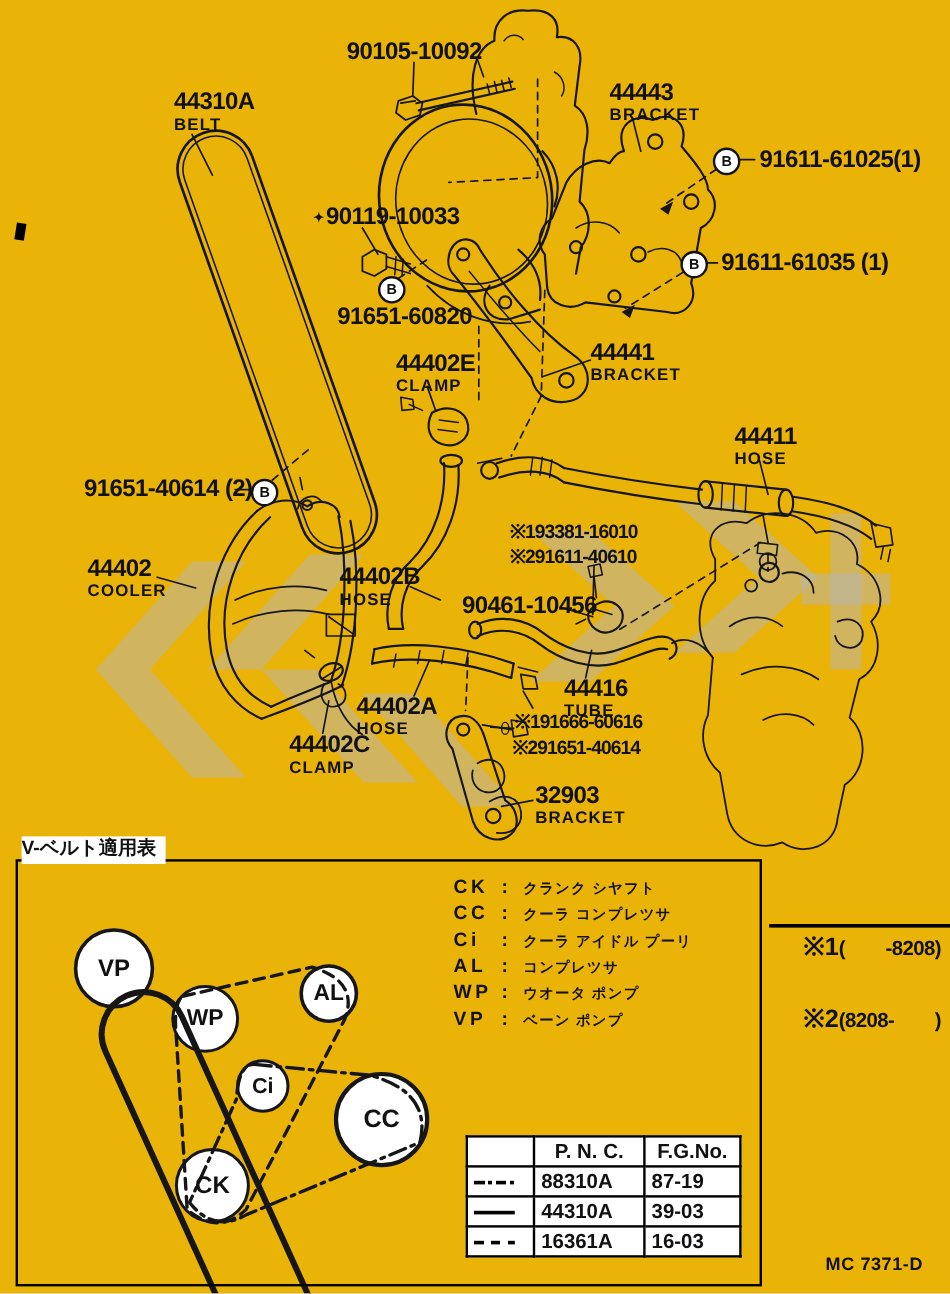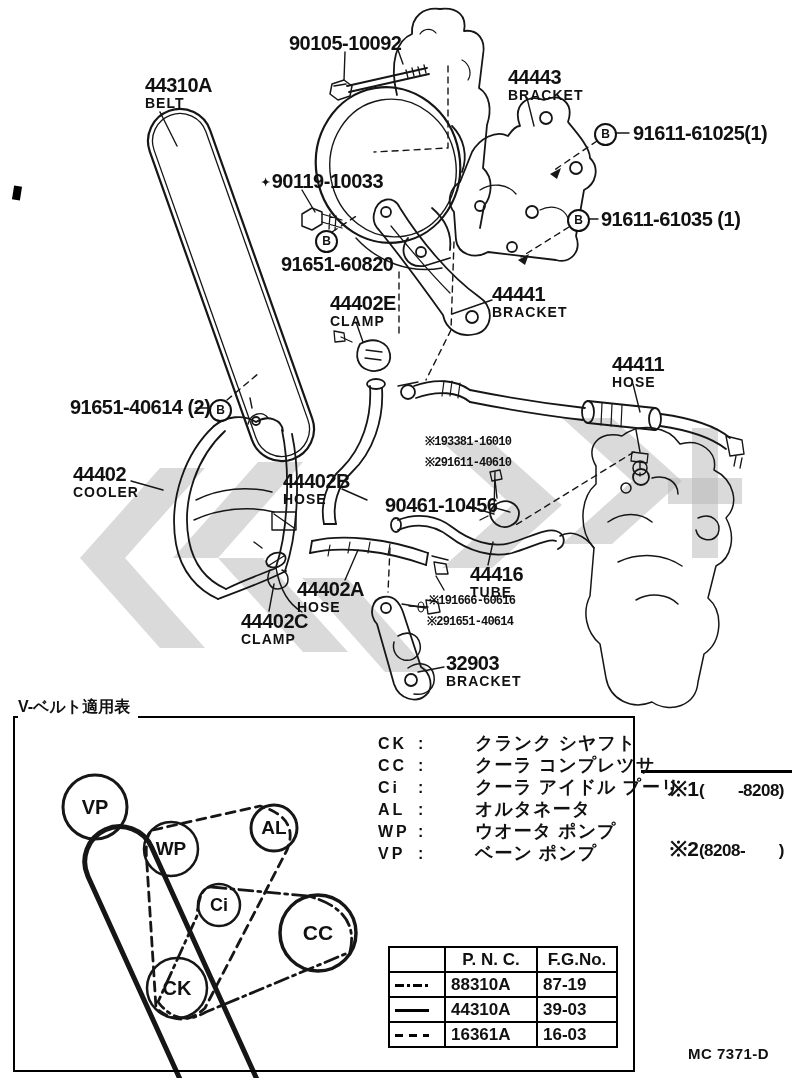--- a/index.html
+++ b/index.html
@@ -1,34 +1,34 @@
 <!DOCTYPE html>
 <html><head>
 <meta charset="utf-8">
 <style>
   html,body{margin:0;padding:0;background:#e8e8e8;}
-  .stage{position:relative;width:792px;height:1078px;background:#ffffff;overflow:hidden;
+  .stage{position:relative;width:792px;height:1078px;background:#eab308;overflow:hidden;
          font-family:"Liberation Sans", sans-serif;color:#111;}
   svg.art{position:absolute;left:0;top:0;}
   .callout{position:absolute;line-height:1.02;white-space:nowrap;}
   .callout .pn{font-size:20px;font-weight:700;letter-spacing:-0.5px;}
-  .callout .pn.small{font-size:12px;letter-spacing:-0.8px;font-family:Liberation Mono, monospace;}
+  .callout .pn.small{font-size:16px;letter-spacing:-0.8px;}
   .callout .cap{font-size:14px;font-weight:700;letter-spacing:1px;margin-top:1px;}
   .callout .pref{font-size:11px;font-weight:700;margin-right:2px;vertical-align:2px;}
   .bmark{position:absolute;width:19px;height:19px;border:2px solid #111;border-radius:50%;
          font-size:12px;font-weight:700;text-align:center;line-height:18px;background:#fff;}
   .boxtitle{position:absolute;left:18px;top:697px;font-size:16px;font-weight:700;background:#fff;
             padding:0 8px 2px 0;z-index:5;}
   .beltbox{position:absolute;left:13px;top:716px;width:618px;height:352px;border:2.5px solid #000;}
   .plabel{position:absolute;text-align:center;font-weight:700;z-index:4;}
   .legend{position:absolute;left:378px;top:731px;z-index:4;}
   .legend .lrow{display:flex;align-items:baseline;height:22px;font-weight:700;}
   .legend .lcode{width:40px;font-size:16px;letter-spacing:3px;}
   .legend .lcolon{width:18px;font-size:16px;}
-  .legend .ldesc{font-size:18px;letter-spacing:1px;margin-left:39px;}
+  .legend .ldesc{font-size:12px;letter-spacing:1px;}
   .notes{position:absolute;left:643px;top:720px;z-index:4;white-space:pre;}
   .notes .nrow{height:24px;font-weight:700;}
   .notes .nmark{font-size:21px;}
   .notes .nrange{font-size:17px;letter-spacing:-0.5px;margin-top:16px;}
   .notes-underline{position:absolute;left:641px;top:770px;width:152px;height:3px;background:#000;}
   .pnc-table{position:absolute;left:388px;top:946px;border-collapse:collapse;z-index:4;background:#fff;}
   .pnc-table td,.pnc-table th{border:2.2px solid #000;font-size:17px;font-weight:700;
       padding:1px 5px;height:21px;}
   .sw{display:inline-block;width:34px;height:3px;vertical-align:middle;}
   .sw.solid{background:#000;}
@@ -363,21 +363,21 @@
       <span class="ldesc">クーラ コンプレツサ</span>
       </div>
     <div class="lrow">
       <span class="lcode">Ci</span>
       <span class="lcolon">:</span>
       <span class="ldesc">クーラ アイドル プーリ</span>
       </div>
     <div class="lrow">
       <span class="lcode">AL</span>
       <span class="lcolon">:</span>
-      <span class="ldesc">オルタネータ</span>
+      <span class="ldesc">コンプレツサ</span>
       </div>
     <div class="lrow">
       <span class="lcode">WP</span>
       <span class="lcolon">:</span>
       <span class="ldesc">ウオータ ポンプ</span>
       </div>
     <div class="lrow">
       <span class="lcode">VP</span>
       <span class="lcolon">:</span>
       <span class="ldesc">ベーン ポンプ</span>

